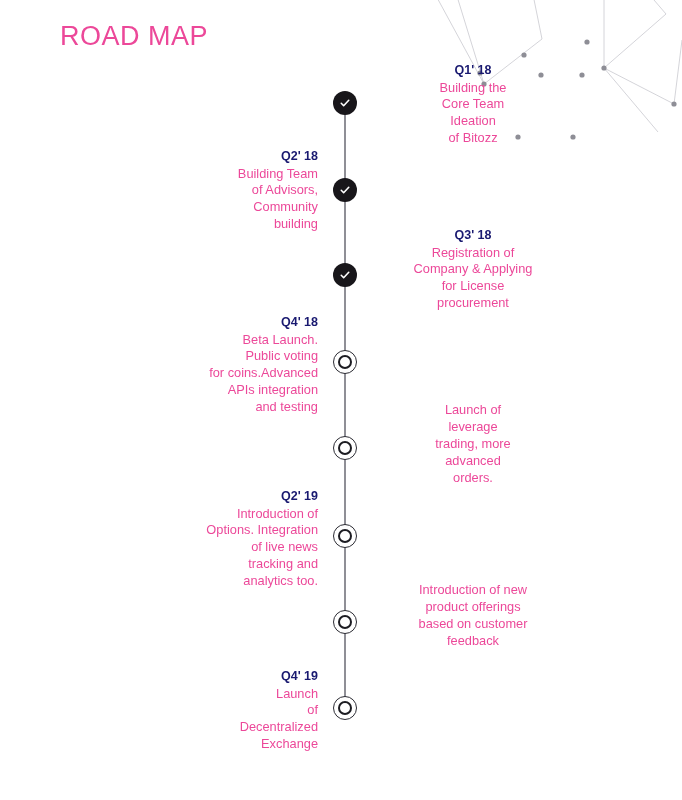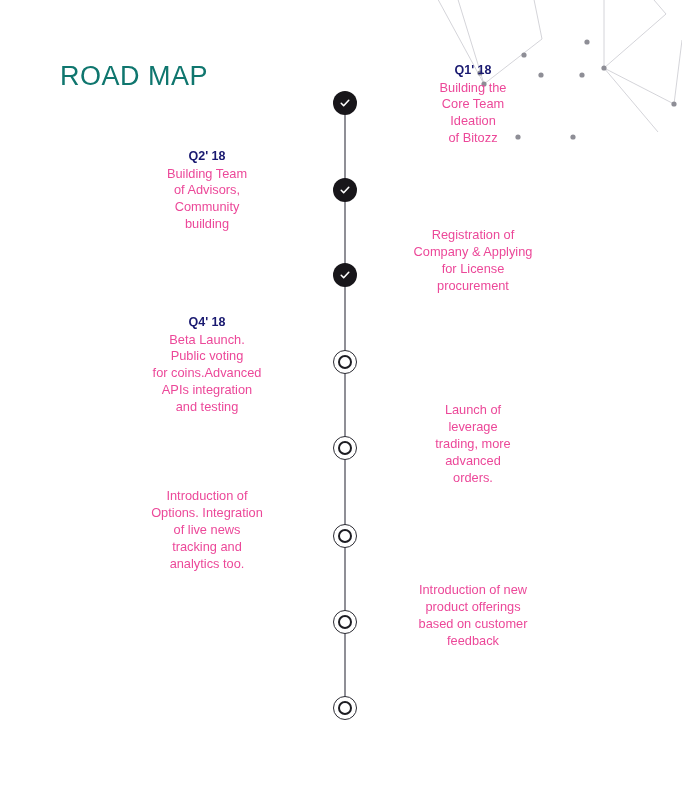--- a/index.html
+++ b/index.html
@@ -26,24 +26,23 @@
     pointer-events: none;
   }
 
   
   #page-title {
     position: absolute;
     left: 60px;
     top: 21px;
     font-size: 27px;
     letter-spacing: 0.5px;
-    color: #0f766e;
+    color: #ec4899;
     font-weight: 400;
     white-space: nowrap;
-    margin-top: 40px;
   }
 
   
   #timeline {
     position: absolute;
     left: 0;
     top: 0;
     width: 682px;
     height: 800px;
   }
@@ -107,22 +106,22 @@
   .ms-text {
     position: absolute;
     width: 190px;
     line-height: 1.32;
   }
   .ms-text.right {
     left: 378px;
     text-align: center;
   }
   .ms-text.left {
-    left: 112px;
-    text-align: center;
+    left: 128px;
+    text-align: right;
   }
   .ms-quarter {
     color: #191970;
     font-weight: bold;
     font-size: 12.5px;
     display: block;
     margin-bottom: 1px;
   }
   .ms-body {
     color: #ec4899;
@@ -196,20 +195,21 @@
     </div>
   </div>
 
   <div class="milestone" style="top:0">
     <div class="marker done" style="top:275px">
       <svg class="check" viewBox="0 0 16 16">
         <path d="M3 8.4 L6.2 11.6 L13 4.3" stroke="#ffffff" stroke-width="2.1" fill="none" stroke-linecap="round" stroke-linejoin="round"></path>
       </svg>
     </div>
     <div class="ms-text right" style="top:227px">
+      <span class="ms-quarter">Q3' 18</span>
       <span class="ms-body">Registration of
 Company &amp; Applying
 for License
 procurement</span>
     </div>
   </div>
 
   <div class="milestone" style="top:0">
     <div class="marker pending" style="top:362px">
       <span class="inner-ring"></span>
@@ -235,20 +235,21 @@
 advanced
 orders.</span>
     </div>
   </div>
 
   <div class="milestone" style="top:0">
     <div class="marker pending" style="top:536px">
       <span class="inner-ring"></span>
     </div>
     <div class="ms-text left" style="top:488px">
+      <span class="ms-quarter">Q2' 19</span>
       <span class="ms-body">Introduction of
 Options. Integration
 of live news
 tracking and
 analytics too.</span>
     </div>
   </div>
 
   <div class="milestone" style="top:0">
     <div class="marker pending" style="top:622px">
@@ -260,15 +261,20 @@
 based on customer
 feedback</span>
     </div>
   </div>
 
   <div class="milestone" style="top:0">
     <div class="marker pending" style="top:708px">
       <span class="inner-ring"></span>
     </div>
     <div class="ms-text left" style="top:668px">
+      <span class="ms-quarter">Q4' 19</span>
+      <span class="ms-body">Launch
+of
+Decentralized
+Exchange</span>
     </div>
   </div>
 </div>
 
 </body></html>

